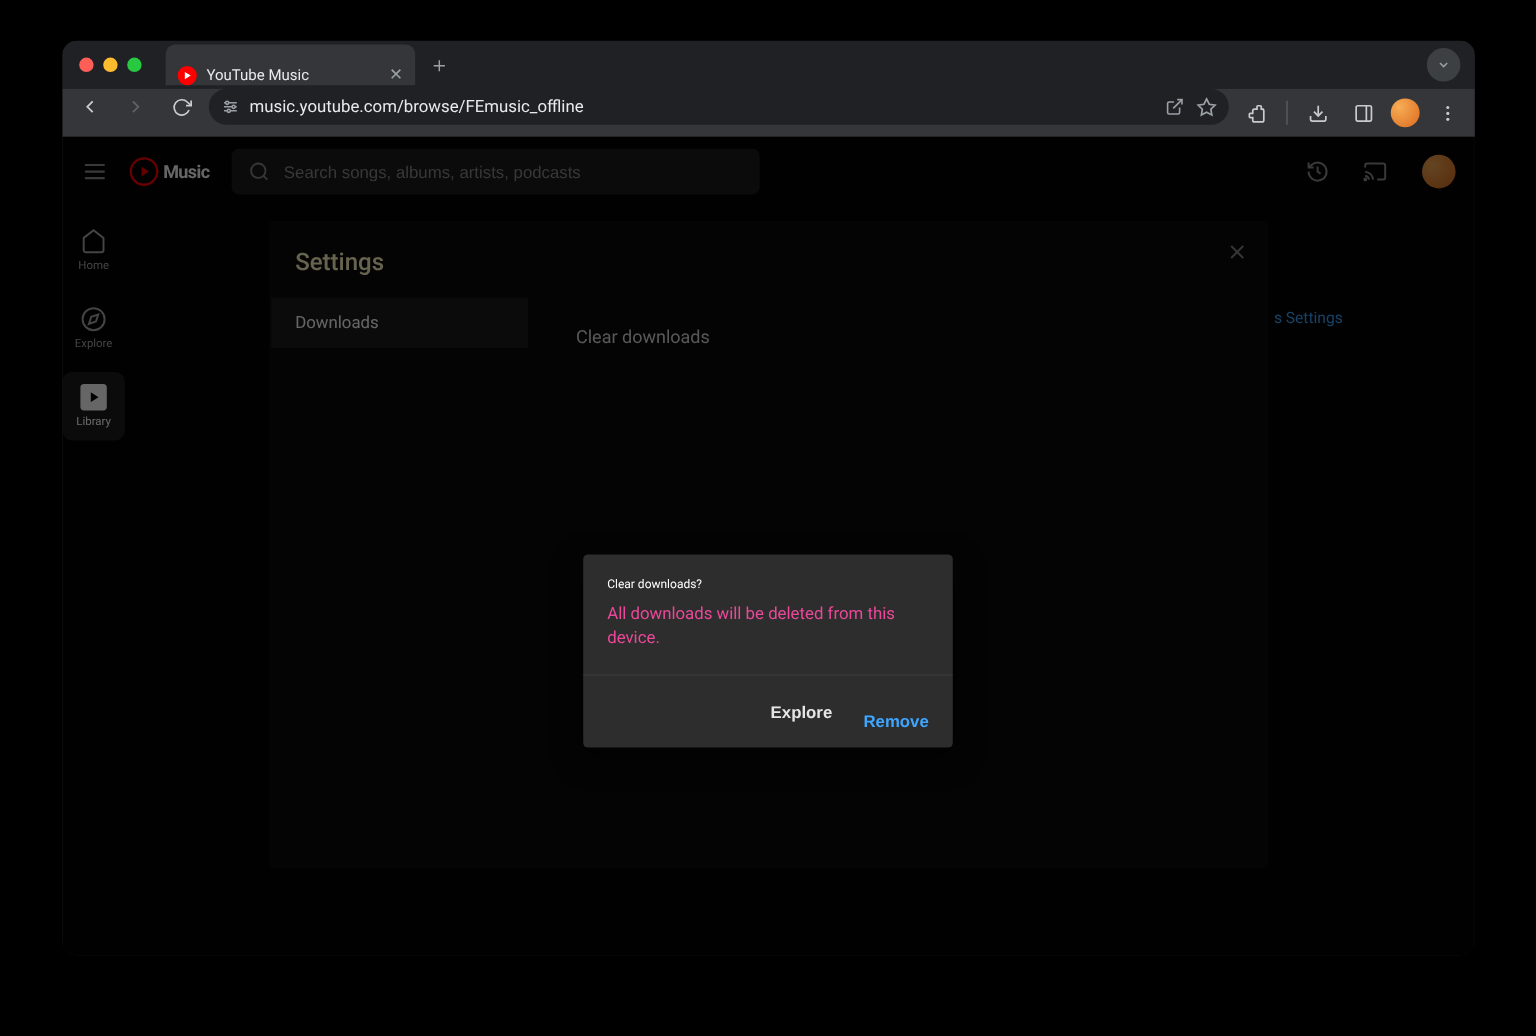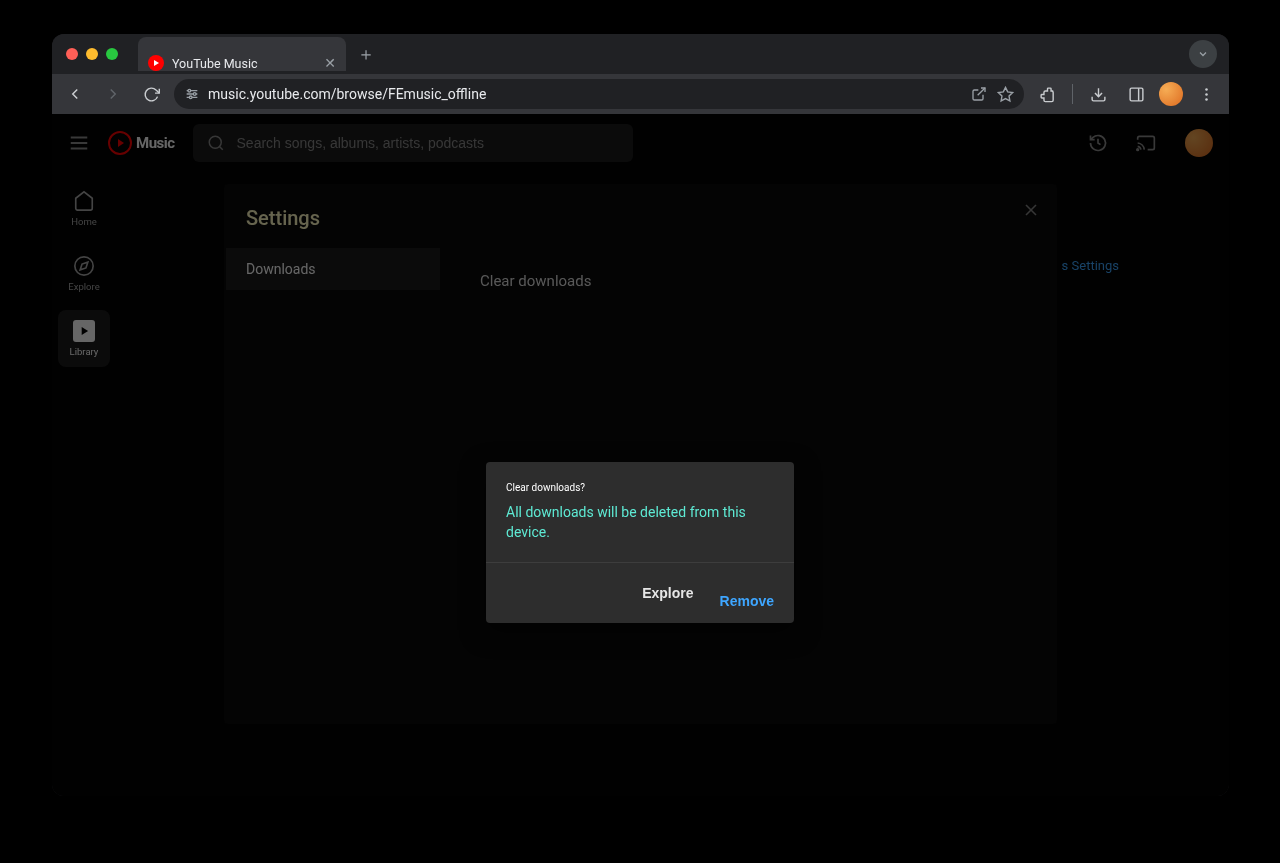--- a/index.html
+++ b/index.html
@@ -68,21 +68,21 @@
     background: #3c4043;
     display: flex; align-items: center; justify-content: center;
     color: #9aa0a6; cursor: pointer;
     margin-right: 4px;
   }
 
   
   .toolbar {
     height: 40px;
     background: #35363a;
-    display: flex; align-items: center;
+    display: flex; 
     padding: 0 8px; gap: 8px;
   }
   .tb-btn {
     width: 30px; height: 30px; border-radius: 50%;
     display: flex; align-items: center; justify-content: center;
     color: #c9cccf; cursor: pointer;
   }
   .tb-btn.disabled { color: #5f6368; }
   .omnibox {
     flex: 1;
@@ -144,21 +144,21 @@
   .header-icon { color: #909090; cursor: pointer; width: 30px; height: 30px; display:flex; align-items:center; justify-content:center; }
   .app-avatar {
     width: 28px; height: 28px; border-radius: 50%;
     background: radial-gradient(circle at 30% 30%, #f6ad55, #dd6b20);
     margin-left: 6px;
   }
 
   
   .side-nav {
     position: absolute; left: 0; top: 58px; bottom: 2px; width: 58px;
-    display: flex; flex-direction: column; align-items: flex-end;
+    display: flex; flex-direction: column; align-items: flex-start;
     padding-top: 8px; gap: 8px;
   }
   .nav-item {
     width: 52px; padding: 10px 0;
     display: flex; flex-direction: column; align-items: center; gap: 4px;
     color: #aaa; font-size: 9.5px; border-radius: 8px; cursor: pointer;
   }
   .nav-item.active { background: #1d1d1d; color: #fff; }
   .nav-item .nav-icon { width: 22px; height: 22px; display:flex; align-items:center; justify-content:center; }
   .nav-item.active .nav-icon-box {
@@ -210,21 +210,21 @@
     border-radius: 4px;
     box-shadow: 0 8px 24px rgba(0,0,0,0.6);
     overflow: hidden;
   }
   .dialog-header {
     padding: 20px 20px 10px;
     color: #fff; font-size: 10px; font-weight: 400;
   }
   .dialog-body {
     padding: 0 20px 20px;
-    color: #5eead4; font-size: 14px; line-height: 1.4;
+    color: #ec4899; font-size: 14px; line-height: 1.4;
   }
   .dialog-divider { height: 1px; background: #3d3d3d; }
   .dialog-actions {
     display: flex; justify-content: flex-end; gap: 26px;
     padding: 14px 20px;
   }
   .dlg-btn { font-size: 14px; font-weight: 600; cursor: pointer; background: none; border: none; }
   .dlg-cancel { color: #e6e6e6; }
   .dlg-remove { color: #3ea6ff; margin-top: 16px; }
 

